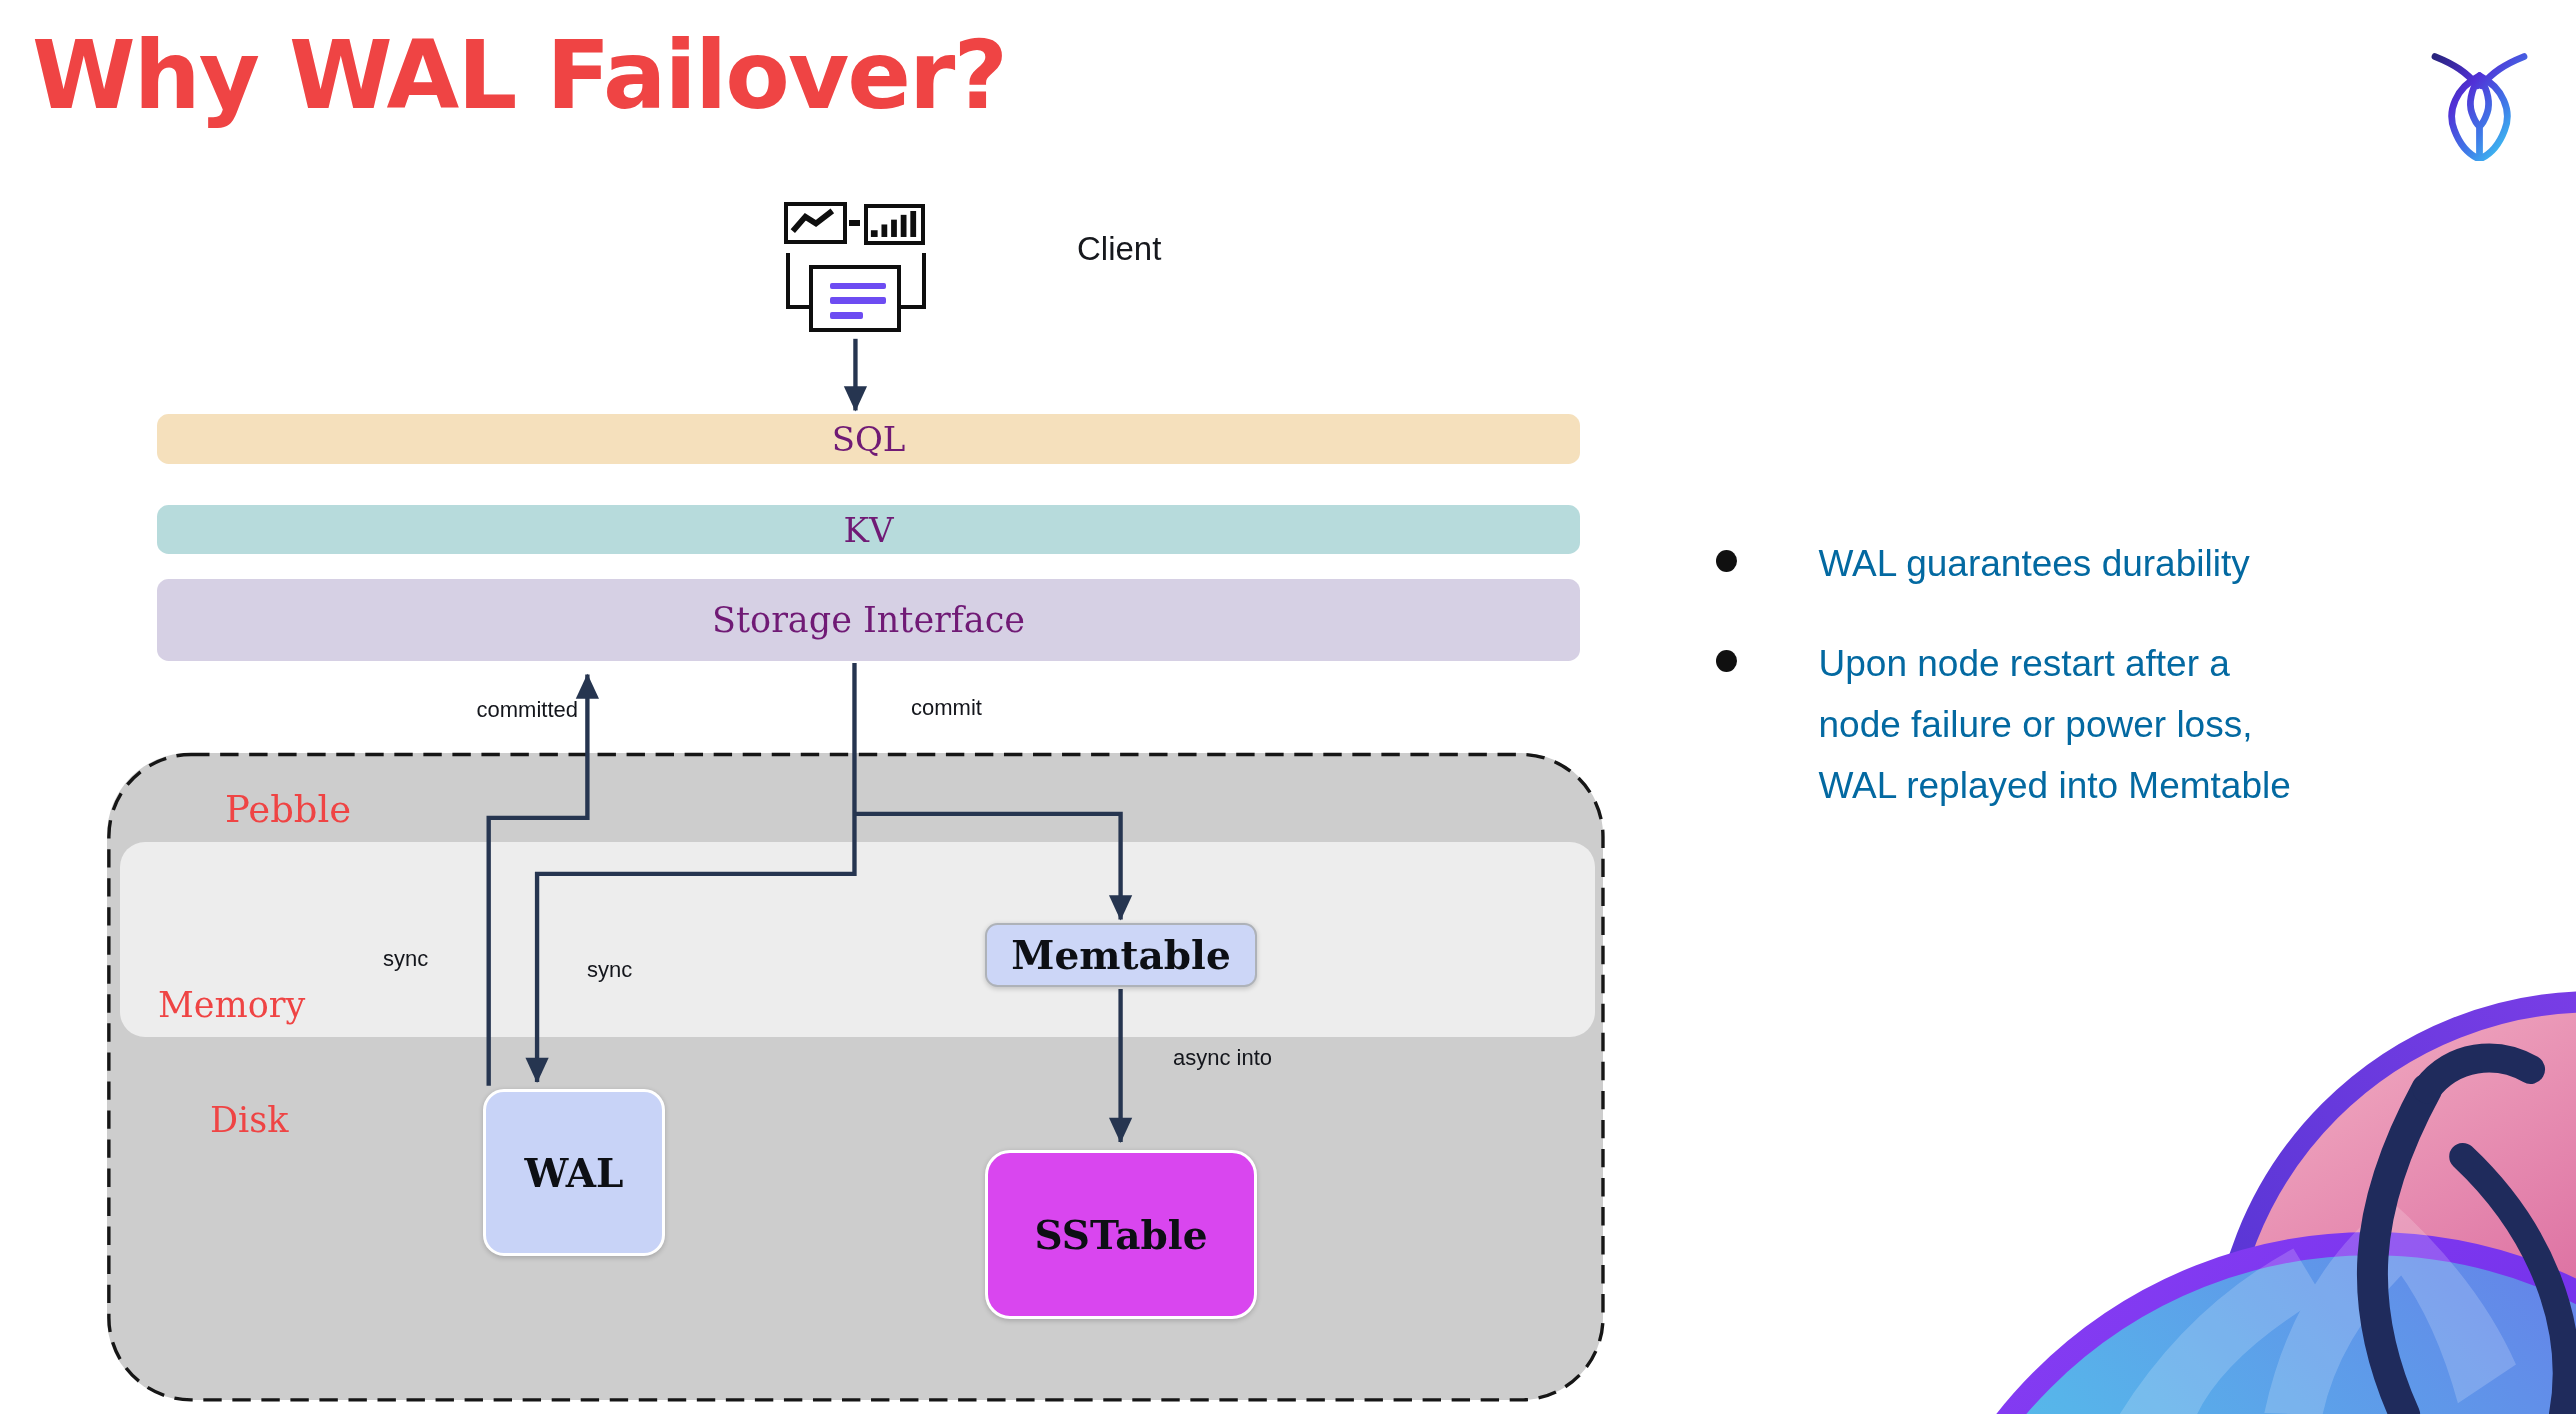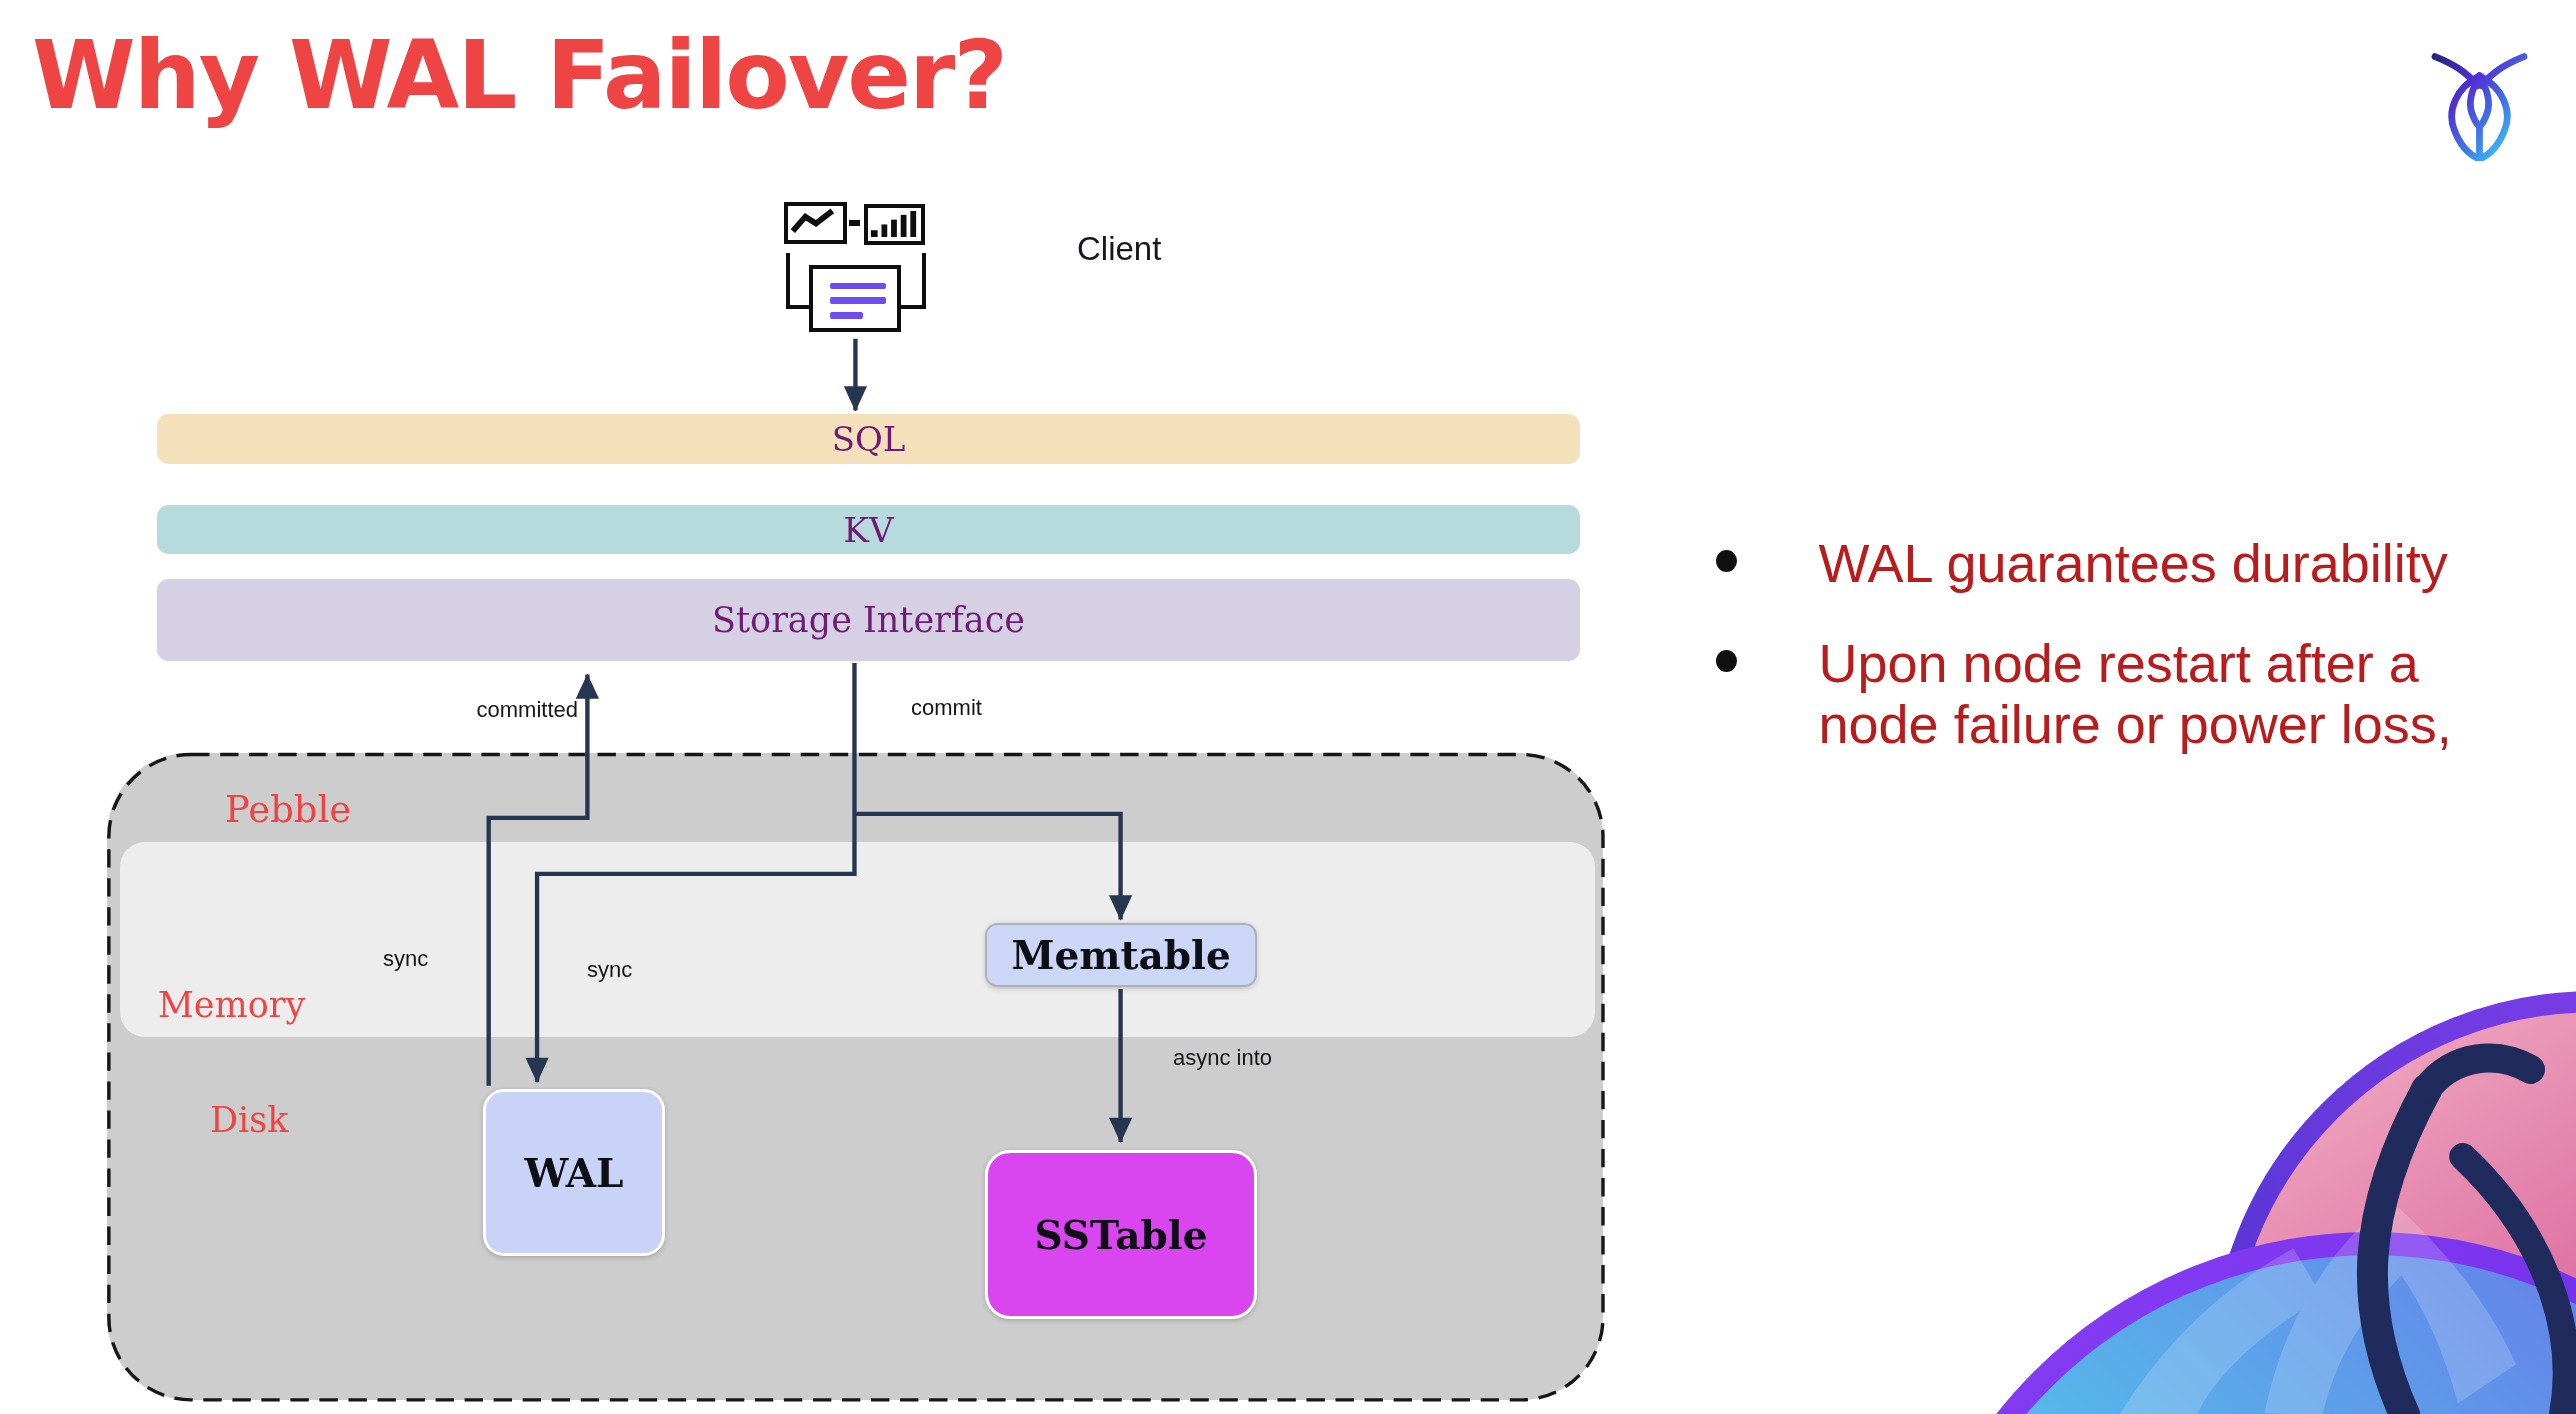--- a/index.html
+++ b/index.html
@@ -68,21 +68,21 @@
   .lbl-committed{left:406px;top:697px;width:172px;text-align:right;}
   .lbl-commit{left:911px;top:695px;}
   .lbl-sync1{left:383px;top:946px;}
   .lbl-sync2{left:587px;top:957px;}
   .lbl-async{left:1173px;top:1045px;}
 
   
   .bullets{left:1699px;top:533px;width:861px;z-index:6;}
   .bullet-row{display:flex;align-items:flex-start;padding-left:16.5px;margin-bottom:39px;}
   .bullet-dot{width:21px;height:22px;border-radius:50%;background:#101010;flex:0 0 auto;margin-top:17.4px;}
-  .bullet-text{margin-left:82px;font-size:54px;line-height:61px;color:#b91c1c;}
+  .bullet-text{margin-left:82px;font-size:37px;line-height:61px;color:#0369a1;}
 
   
   .brand-logo{left:2429px;top:43px;width:101px;height:118px;}
   .corner-art{right:0;bottom:0;width:602px;height:457px;z-index:1;}
 </style>
 </head>
 <body>
 
 <div class="abs slide-title">Why WAL Failover?</div>
 
@@ -184,20 +184,21 @@
     <span class="bullet-dot"></span>
     <div class="bullet-text">
       <div>WAL guarantees durability</div>
     </div>
   </div>
   <div class="bullet-row">
     <span class="bullet-dot"></span>
     <div class="bullet-text">
       <div>Upon node restart after a</div>
       <div>node failure or power loss,</div>
+      <div>WAL replayed into Memtable</div>
     </div>
   </div>
 </div>
 
 <svg class="abs corner-art" viewBox="0 0 622 472">
   <defs>
     <linearGradient id="gPink" x1="0.2" y1="0" x2="0.8" y2="1">
       <stop offset="0" stop-color="#f0a9c0"></stop>
       <stop offset="0.5" stop-color="#d9659c"></stop>
       <stop offset="1" stop-color="#c24b84"></stop>

